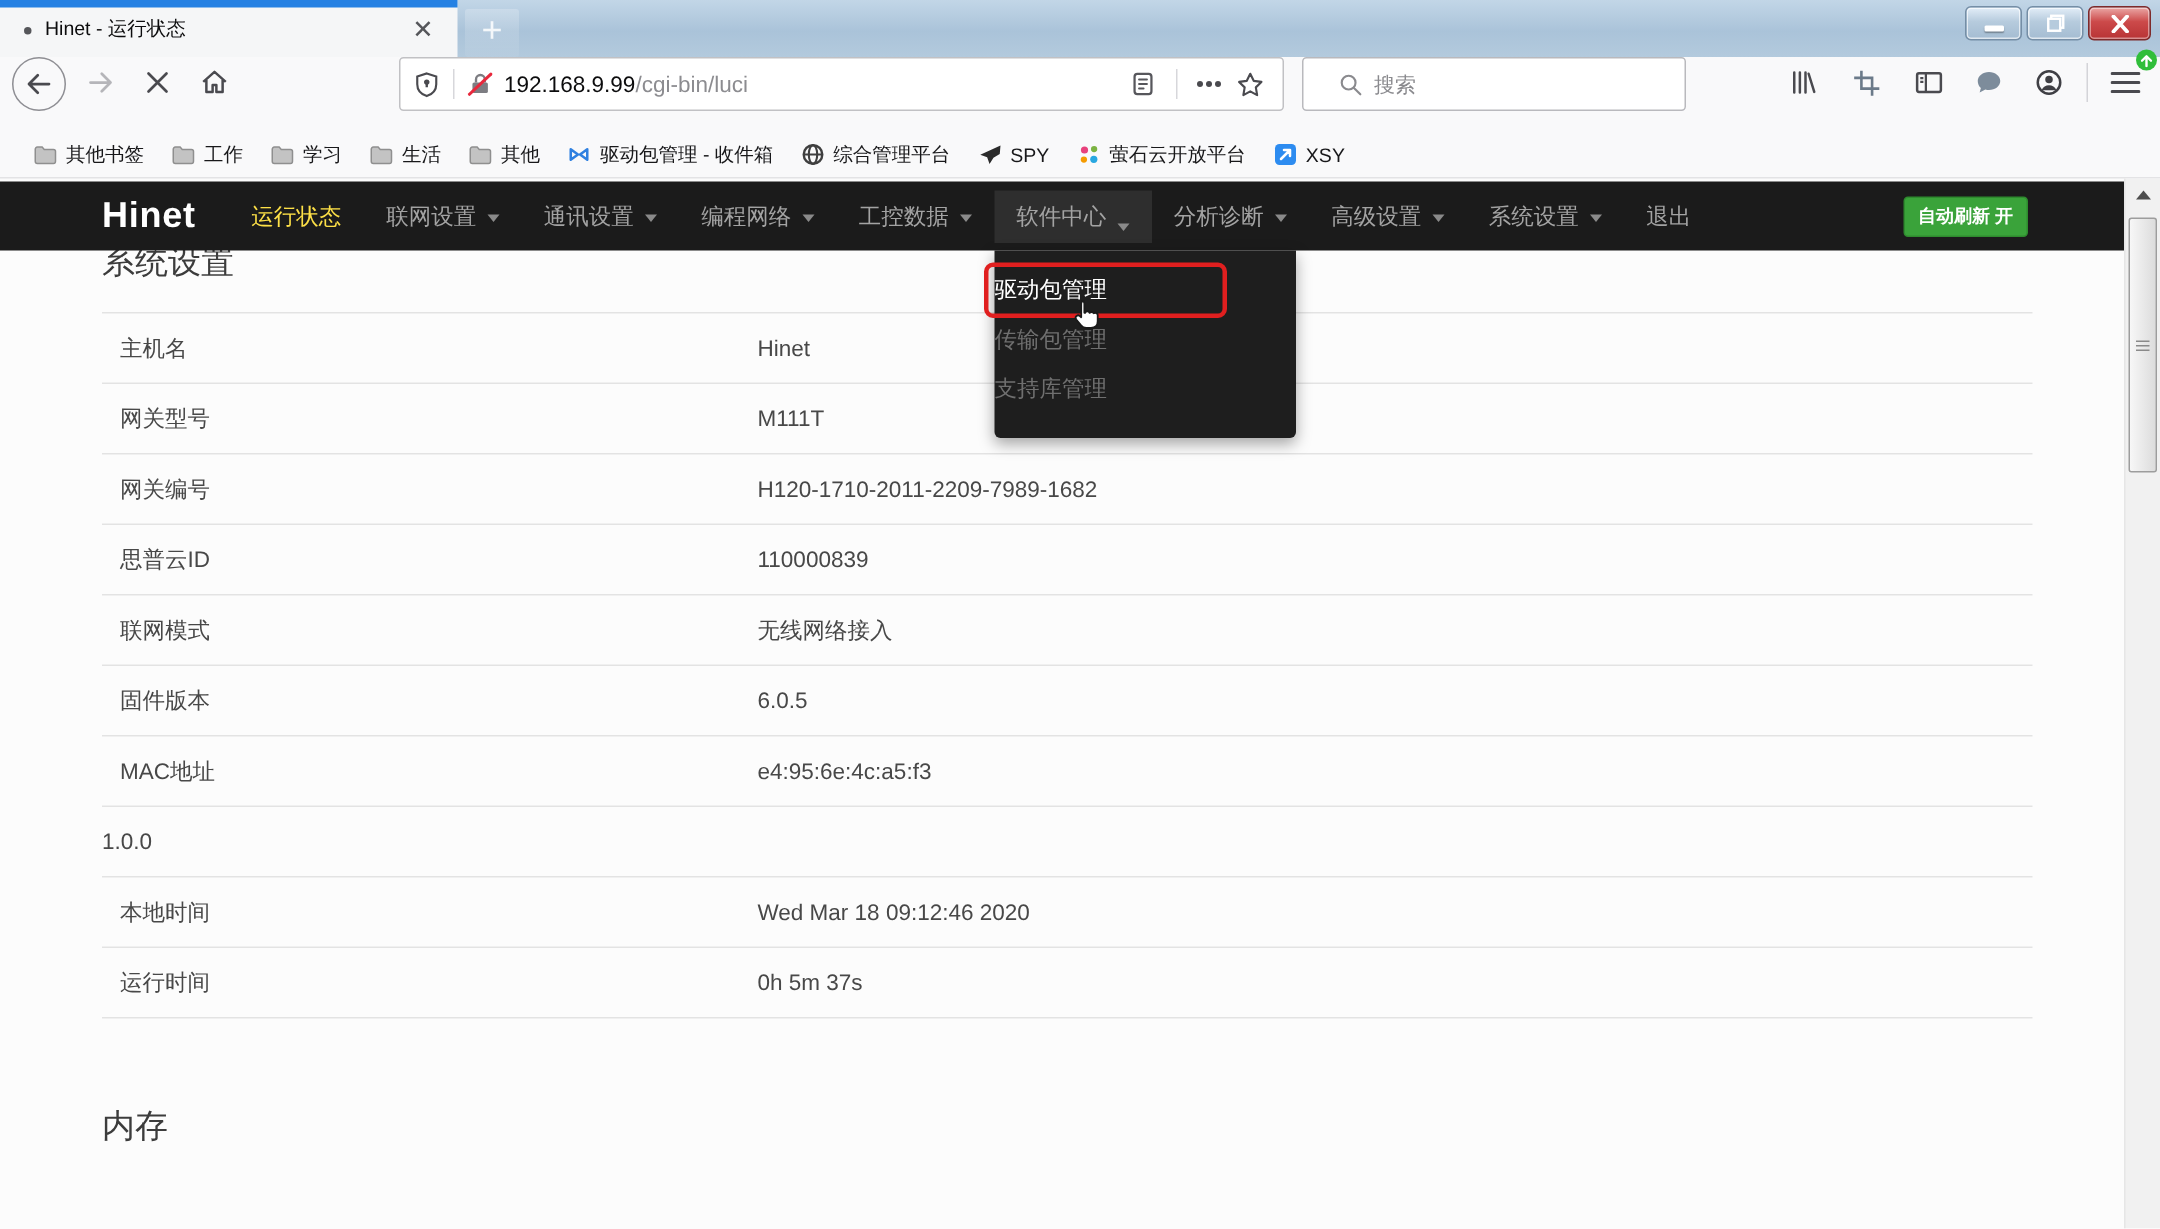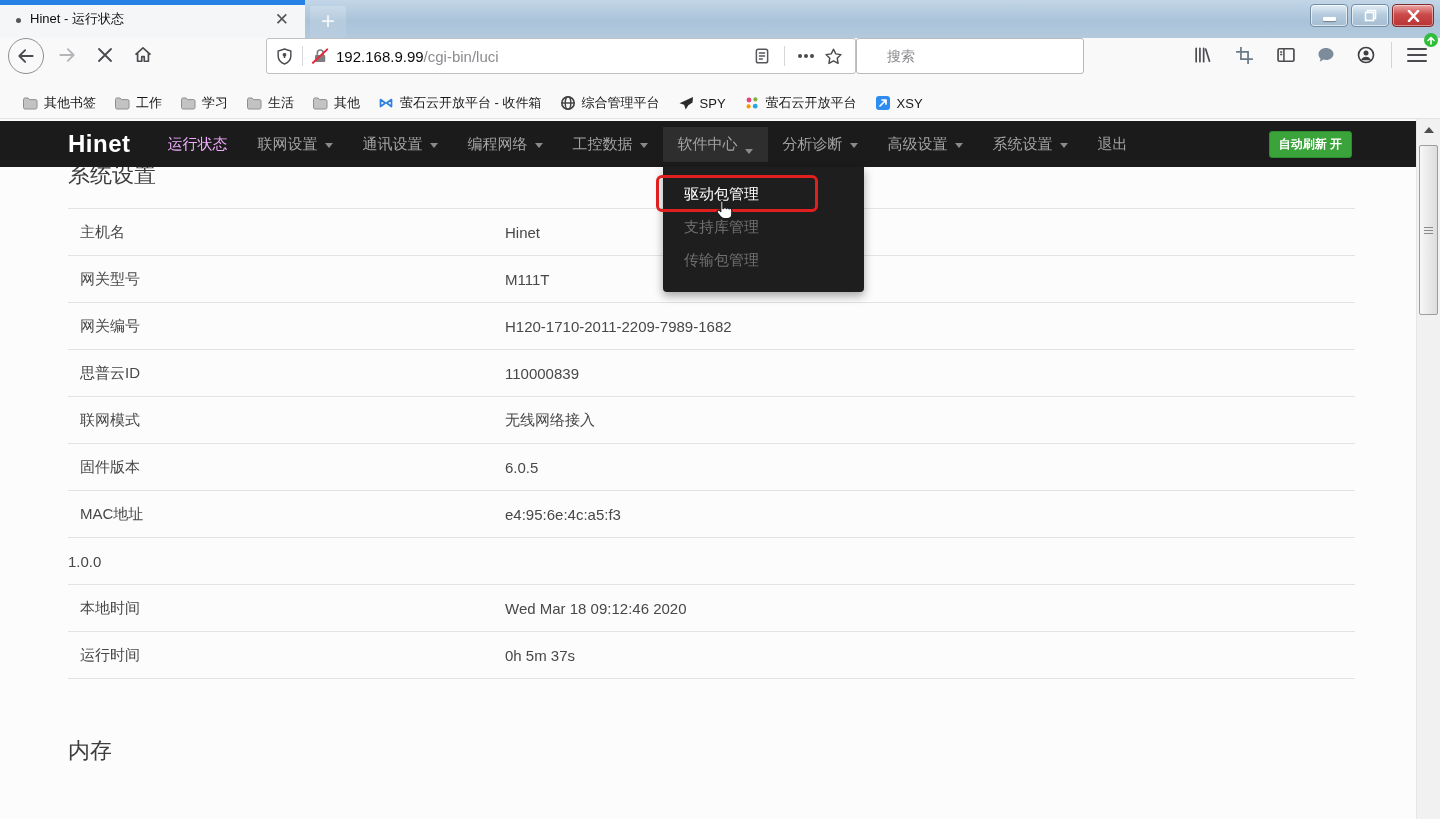--- a/index.html
+++ b/index.html
@@ -30,21 +30,21 @@
   .toolbar { position:absolute; left:0; top:38px; width:1440px; height:50px; background:#f9f9fa;
     display:flex; align-items:flex-start; }
   .tbtn { width:34px; height:34px; display:flex; align-items:center; justify-content:center; border-radius:3px; flex:none; }
   .back-circle { width:36px; height:36px; border:1.5px solid #8e8e93; border-radius:50%;
     display:flex; align-items:center; justify-content:center; margin-left:8px; background:#f9f9fa; flex:none; }
   .urlbar { width:590px; height:36px; margin-left:106px; background:#fff; border:1px solid #c1c1c4; border-radius:3px;
     display:flex; align-items:center; padding:0 8px; flex:none; }
   .url-sep { width:1px; height:20px; background:#d7d7db; margin:0 8px; flex:none; }
   .url-text { flex:1; font-size:15px; color:#0c0c0d; white-space:nowrap; overflow:hidden; margin-left:6px; }
   .url-path { color:#8c8c90; }
-  .searchbar { width:228px; height:36px; background:#fff; border:1px solid #b9b9bd; border-radius:3px;
+  .searchbar { width:256px; height:36px; margin-left:12px; background:#fff; border:1px solid #b9b9bd; border-radius:3px;
     display:flex; align-items:center; padding:0 23px; flex:none; }
   .searchbar input { border:none; outline:none; flex:1; font-size:14px; color:#3c3c3e; margin-left:7px; background:transparent;
     font-family:"Liberation Sans", sans-serif; }
   .searchbar input::placeholder { color:#8a8a8e; }
   .right-icons { margin-left:auto; display:flex; align-items:center; margin-right:6px; }
   .vsep { width:1px; height:26px; background:#d4d4d8; margin:0 8px; }
   .badge-wrap { position:relative; }
   .up-badge { position:absolute; top:-5px; right:-4px; width:14px; height:14px; background:#30be3a; border-radius:50%;
     display:flex; align-items:center; justify-content:center; }
 
@@ -63,21 +63,21 @@
   .brand { color:#fff; font-size:24px; font-weight:bold; margin-left:68px; margin-right:22px; letter-spacing:.5px; }
   .nav-item { color:#a3a3a3; font-size:15px; padding:8px 15px; display:flex; align-items:center; white-space:nowrap; }
   .nav-item.open { background:#2e2e2e;align-items:flex-end; }
   .caret { width:0; height:0; border-left:4px solid transparent; border-right:4px solid transparent;
     border-top:5px solid #8a8a8a; margin-left:7px; margin-top:2px; }
   .auto-refresh { margin-left:auto; margin-right:64px; background:#3aa33a; color:#fff; font-size:12px; font-weight:bold;
     padding:4px 9px; border-radius:3px; border:1px solid #2e8b2e; white-space:nowrap; }
 
   .dropdown { position:absolute; left:663px; top:47px; width:201px; background:#1e1e1e;
     border-radius:0 0 4px 4px; padding:10px 0 16px; box-shadow:0 4px 10px rgba(0,0,0,.35); }
-  .dd-item { font-size:15px; line-height:33px; padding-left:21px; color:#6f6f6f; }
+  .dd-item { font-size:15px; line-height:33px; color:#6f6f6f; }
   .dd-item.active { color:#ffffff; }
 
   .annotation-box { position:absolute; left:656px; top:55px; width:162px; height:37px;
     border:3px solid #e01f1f; border-radius:6px; pointer-events:none; }
   .mouse-cursor { position:absolute; left:714px; top:79px; pointer-events:none; }
 
   .page-title { font-size:22px; color:#3c3c3c; margin:40px 0 0 68px; line-height:30px; font-weight:500; }
   .info-table { margin:18px 0 0 68px; width:1287px; border-bottom:1px solid #e3e3e3; }
   .info-row { display:flex; height:47px; align-items:center; border-top:1px solid #e3e3e3; }
   .info-label { width:437px; padding-left:12px; font-size:15px; color:#484848; }
@@ -270,21 +270,21 @@
         </svg>
       </span>
     <span class="bm-label">其他</span>
   </div>
   <div class="bm">
     <span class="bm-ic">
         <svg width="16" height="16" viewBox="0 0 16 16">
           <path d="M2.5 4.5 L7.3 8 L2.5 11.5 Z M13.5 4.5 L8.7 8 L13.5 11.5 Z" fill="none" stroke="#2f80e0" stroke-width="1.7" stroke-linejoin="round"></path>
         </svg>
       </span>
-    <span class="bm-label">萤石云开放平台 - 收件箱</span>
+    <span class="bm-label">驱动包管理 - 收件箱</span>
   </div>
   <div class="bm">
     <span class="bm-ic">
         <svg width="16" height="16" viewBox="0 0 16 16">
           <circle cx="8" cy="8" r="6.2" fill="none" stroke="#3f3f3f" stroke-width="1.6"></circle>
           <ellipse cx="8" cy="8" rx="2.8" ry="6.2" fill="none" stroke="#3f3f3f" stroke-width="1.4"></ellipse>
           <path d="M1.8 8h12.4" stroke="#3f3f3f" stroke-width="1.4"></path>
         </svg>
       </span>
     <span class="bm-label">综合管理平台</span>
@@ -316,21 +316,21 @@
         </svg>
       </span>
     <span class="bm-label">XSY</span>
   </div>
 </div>
 
 <div class="content">
 
   <div class="appnav">
     <span class="brand">Hinet</span>
-    <span class="nav-item" style="color:#f0abfc">
+    <span class="nav-item" style="color:#fde047">
         <span>运行状态</span>
       </span>
     <span class="nav-item">
         <span>联网设置</span>
         <span class="caret"></span>
       </span>
     <span class="nav-item">
         <span>通讯设置</span>
         <span class="caret"></span>
       </span>
@@ -359,22 +359,22 @@
         <span class="caret"></span>
       </span>
     <span class="nav-item">
         <span>退出</span>
       </span>
     <span class="auto-refresh">自动刷新 开</span>
   </div>
 
   <div class="dropdown">
     <div class="dd-item active">驱动包管理</div>
+    <div class="dd-item">传输包管理</div>
     <div class="dd-item">支持库管理</div>
-    <div class="dd-item">传输包管理</div>
   </div>
   <div class="annotation-box"></div>
   <div class="mouse-cursor">
     <svg width="22" height="24" viewBox="0 0 22 24">
       <path d="M7.2 1.6c1 0 1.7.8 1.7 1.7v6.2l.5.1c.2-.6.8-1 1.5-1 .7 0 1.3.4 1.5 1 .3-.4.8-.6 1.3-.6.7 0 1.2.4 1.5.9.2-.2.6-.4 1-.4 1 0 1.6.8 1.6 1.7v4c0 2.9-1.9 4.4-4.5 4.4h-3.1c-1.6 0-2.6-.6-3.5-1.7l-3.2-3.9c-.6-.8-.5-1.8.2-2.4.7-.5 1.6-.5 2.2.1l.9.8V3.3c0-.9.8-1.7 1.9-1.7z" fill="#ffffff" stroke="#1a1a1a" stroke-width="1.2" stroke-linejoin="round"></path>
     </svg>
   </div>
 
   <div class="page-title">系统设置</div>
 

